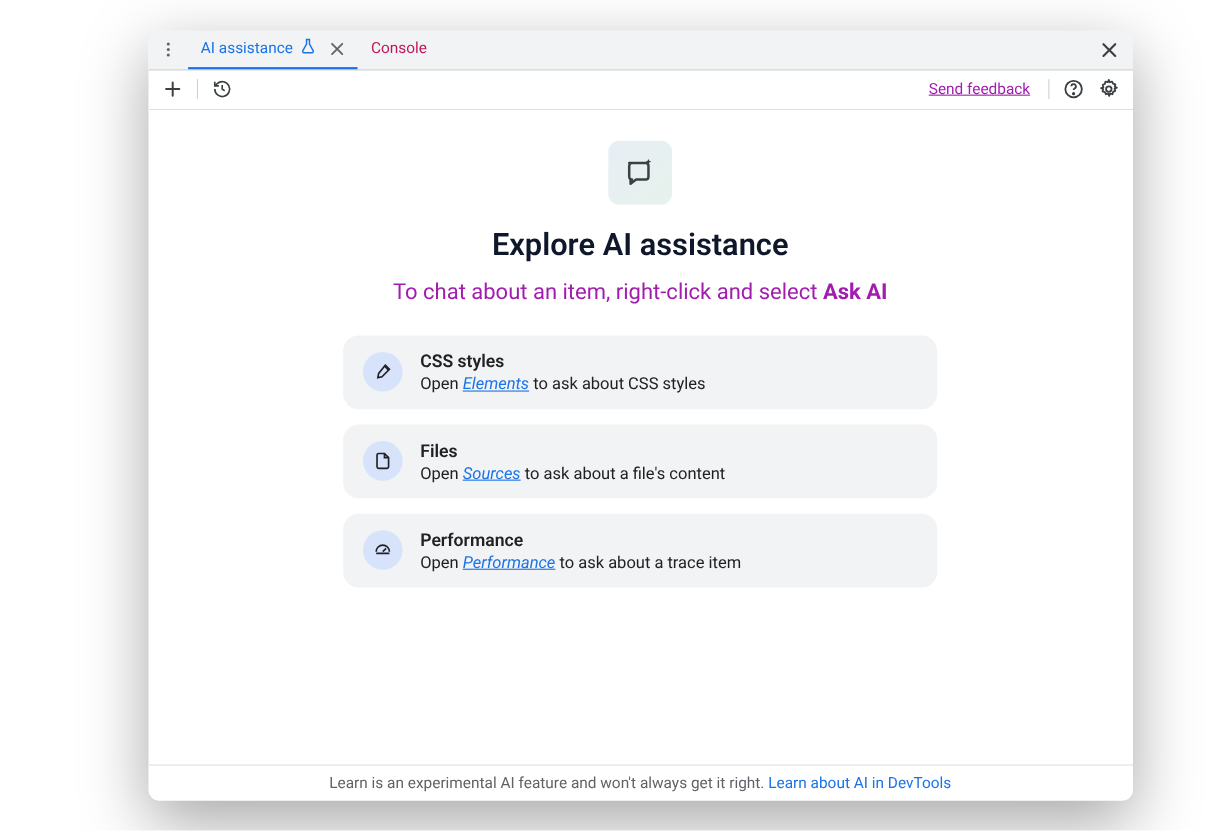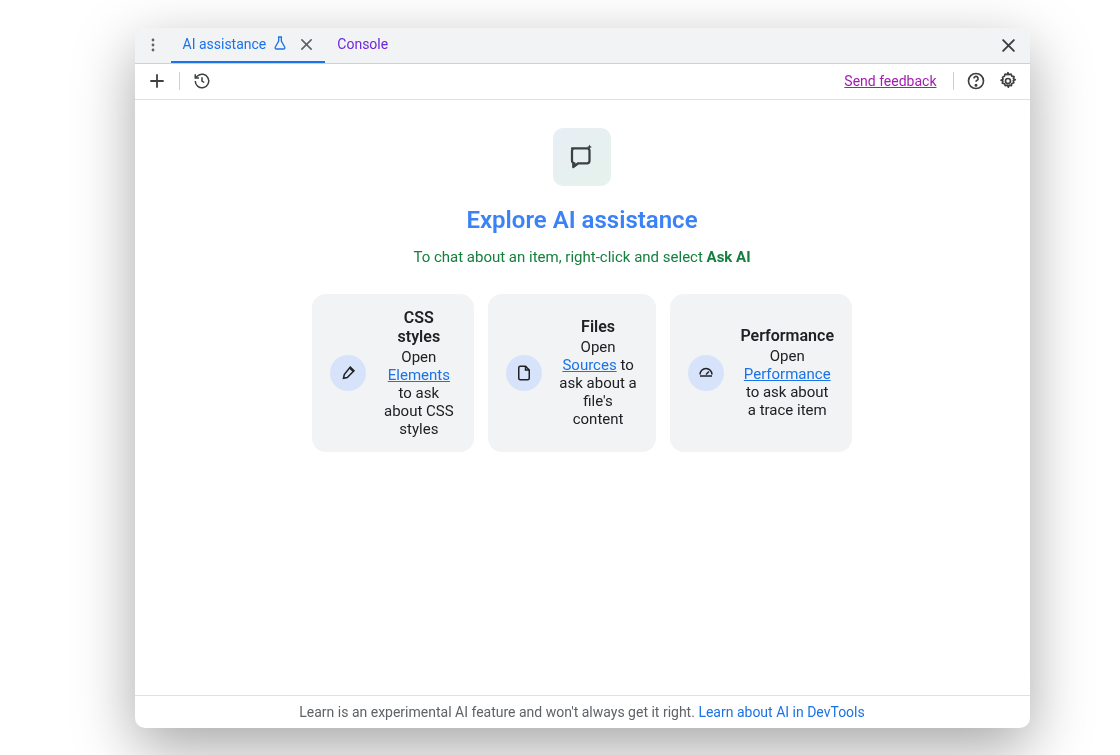--- a/index.html
+++ b/index.html
@@ -42,21 +42,21 @@
       justify-content: center;
       cursor: pointer;
     }
     .tab {
       display: flex;
       align-items: center;
       padding: 0 12px;
       height: 100%;
       cursor: pointer;
       font-size: 14px;
-      color: #6d28d9;
+      color: #be185d;
       gap: 6px;
       border-bottom: 2px solid transparent;
     }
     .tab.active {
       color: #1a73e8;
       border-bottom: 2px solid #1a73e8;
       background: #f1f3f4;
     }
     .tab-close {
       margin-left: 6px;
@@ -117,38 +117,38 @@
       width: 58px;
       height: 58px;
       background: linear-gradient(135deg, #e8eef5 0%, #e6f2ec 100%);
       border-radius: 10px;
       display: flex;
       align-items: center;
       justify-content: center;
       margin-bottom: 20px;
     }
     .heading {
-      font-size: 24px;
+      font-size: 28px;
       font-weight: 600;
-      color: #3b82f6;
+      color: #0f172a;
       margin-bottom: 14px;
     }
     .subheading {
-      font-size: 15px;
-      color: #15803d;
+      font-size: 20px;
+      color: #a21caf;
       margin-bottom: 28px;
     }
     .subheading .bold {
       font-weight: 700;
     }
     .cards {
       display: flex;
+      flex-direction: column;
       gap: 14px;
       width: 540px;
-      text-align: center;
     }
     .card {
       display: flex;
       align-items: center;
       gap: 16px;
       background: #f1f3f4;
       border-radius: 14px;
       padding: 14px 18px;
     }
     .card-icon {
@@ -172,20 +172,21 @@
       color: #202124;
     }
     .card-desc {
       font-size: 15px;
       color: #202124;
     }
     .card-desc a {
       color: #1a73e8;
       text-decoration: underline;
       cursor: pointer;
+      font-style: italic;
     }
     .footer {
       border-top: 1px solid #e0e0e0;
       text-align: center;
       font-size: 14px;
       color: #5f6368;
       padding: 8px 0;
     }
     .footer a {
       color: #1a73e8;

